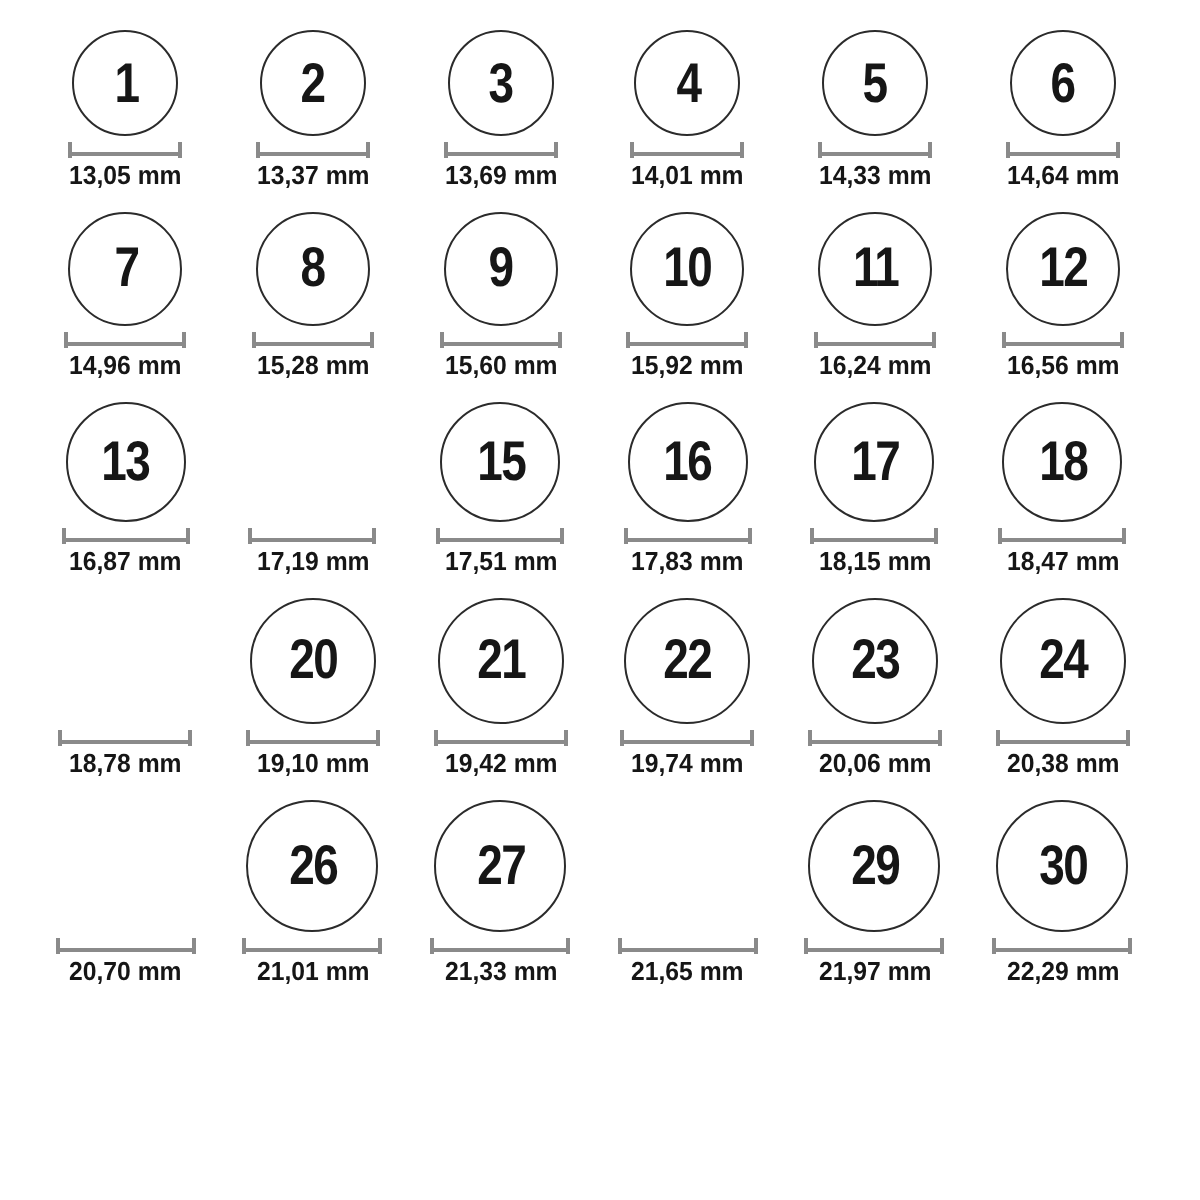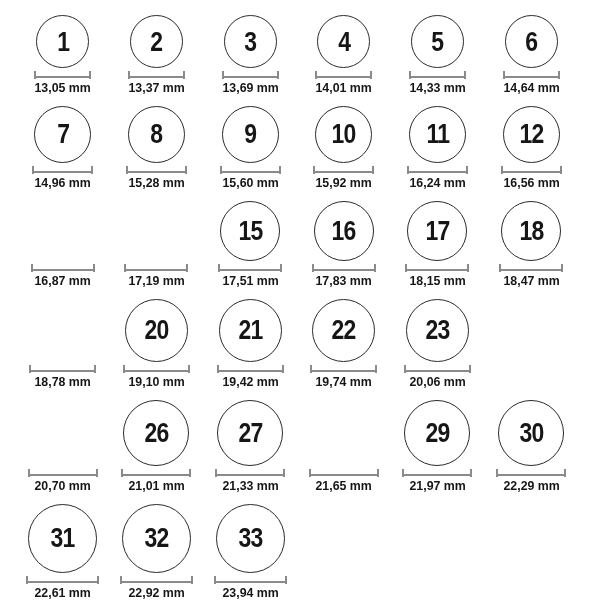--- a/index.html
+++ b/index.html
@@ -168,20 +168,23 @@
       <div class="cell">
         <div class="circle">
           <span class="num">12</span>
         </div>
         <div class="measure"></div>
         <div class="mlabel">16,56 mm</div>
       </div>
     </div>
     <div class="row row-3">
       <div class="cell">
+        <div class="circle">
+          <span class="num">13</span>
+        </div>
         <div class="measure"></div>
         <div class="mlabel">16,87 mm</div>
       </div>
       <div class="cell">
         <div class="measure"></div>
         <div class="mlabel">17,19 mm</div>
       </div>
       <div class="cell">
         <div class="circle">
           <span class="num">15</span>
@@ -237,20 +240,27 @@
         <div class="measure"></div>
         <div class="mlabel">19,74 mm</div>
       </div>
       <div class="cell">
         <div class="circle">
           <span class="num">23</span>
         </div>
         <div class="measure"></div>
         <div class="mlabel">20,06 mm</div>
       </div>
+      <div class="cell">
+        <div class="circle">
+          <span class="num">24</span>
+        </div>
+        <div class="measure"></div>
+        <div class="mlabel">20,38 mm</div>
+      </div>
     </div>
     <div class="row row-5">
       <div class="cell">
         <div class="measure"></div>
         <div class="mlabel">20,70 mm</div>
       </div>
       <div class="cell">
         <div class="circle">
           <span class="num">26</span>
         </div>
@@ -274,38 +284,15 @@
         </div>
         <div class="measure"></div>
         <div class="mlabel">21,97 mm</div>
       </div>
       <div class="cell">
         <div class="circle">
           <span class="num">30</span>
         </div>
         <div class="measure"></div>
         <div class="mlabel">22,29 mm</div>
-      </div>
-    </div>
-    <div class="row row-6">
-      <div class="cell">
-        <div class="circle">
-          <span class="num">31</span>
-        </div>
-        <div class="measure"></div>
-        <div class="mlabel">22,61 mm</div>
-      </div>
-      <div class="cell">
-        <div class="circle">
-          <span class="num">32</span>
-        </div>
-        <div class="measure"></div>
-        <div class="mlabel">22,92 mm</div>
-      </div>
-      <div class="cell">
-        <div class="circle">
-          <span class="num">33</span>
-        </div>
-        <div class="measure"></div>
-        <div class="mlabel">23,94 mm</div>
       </div>
     </div>
   </div>
 
 </body></html>

